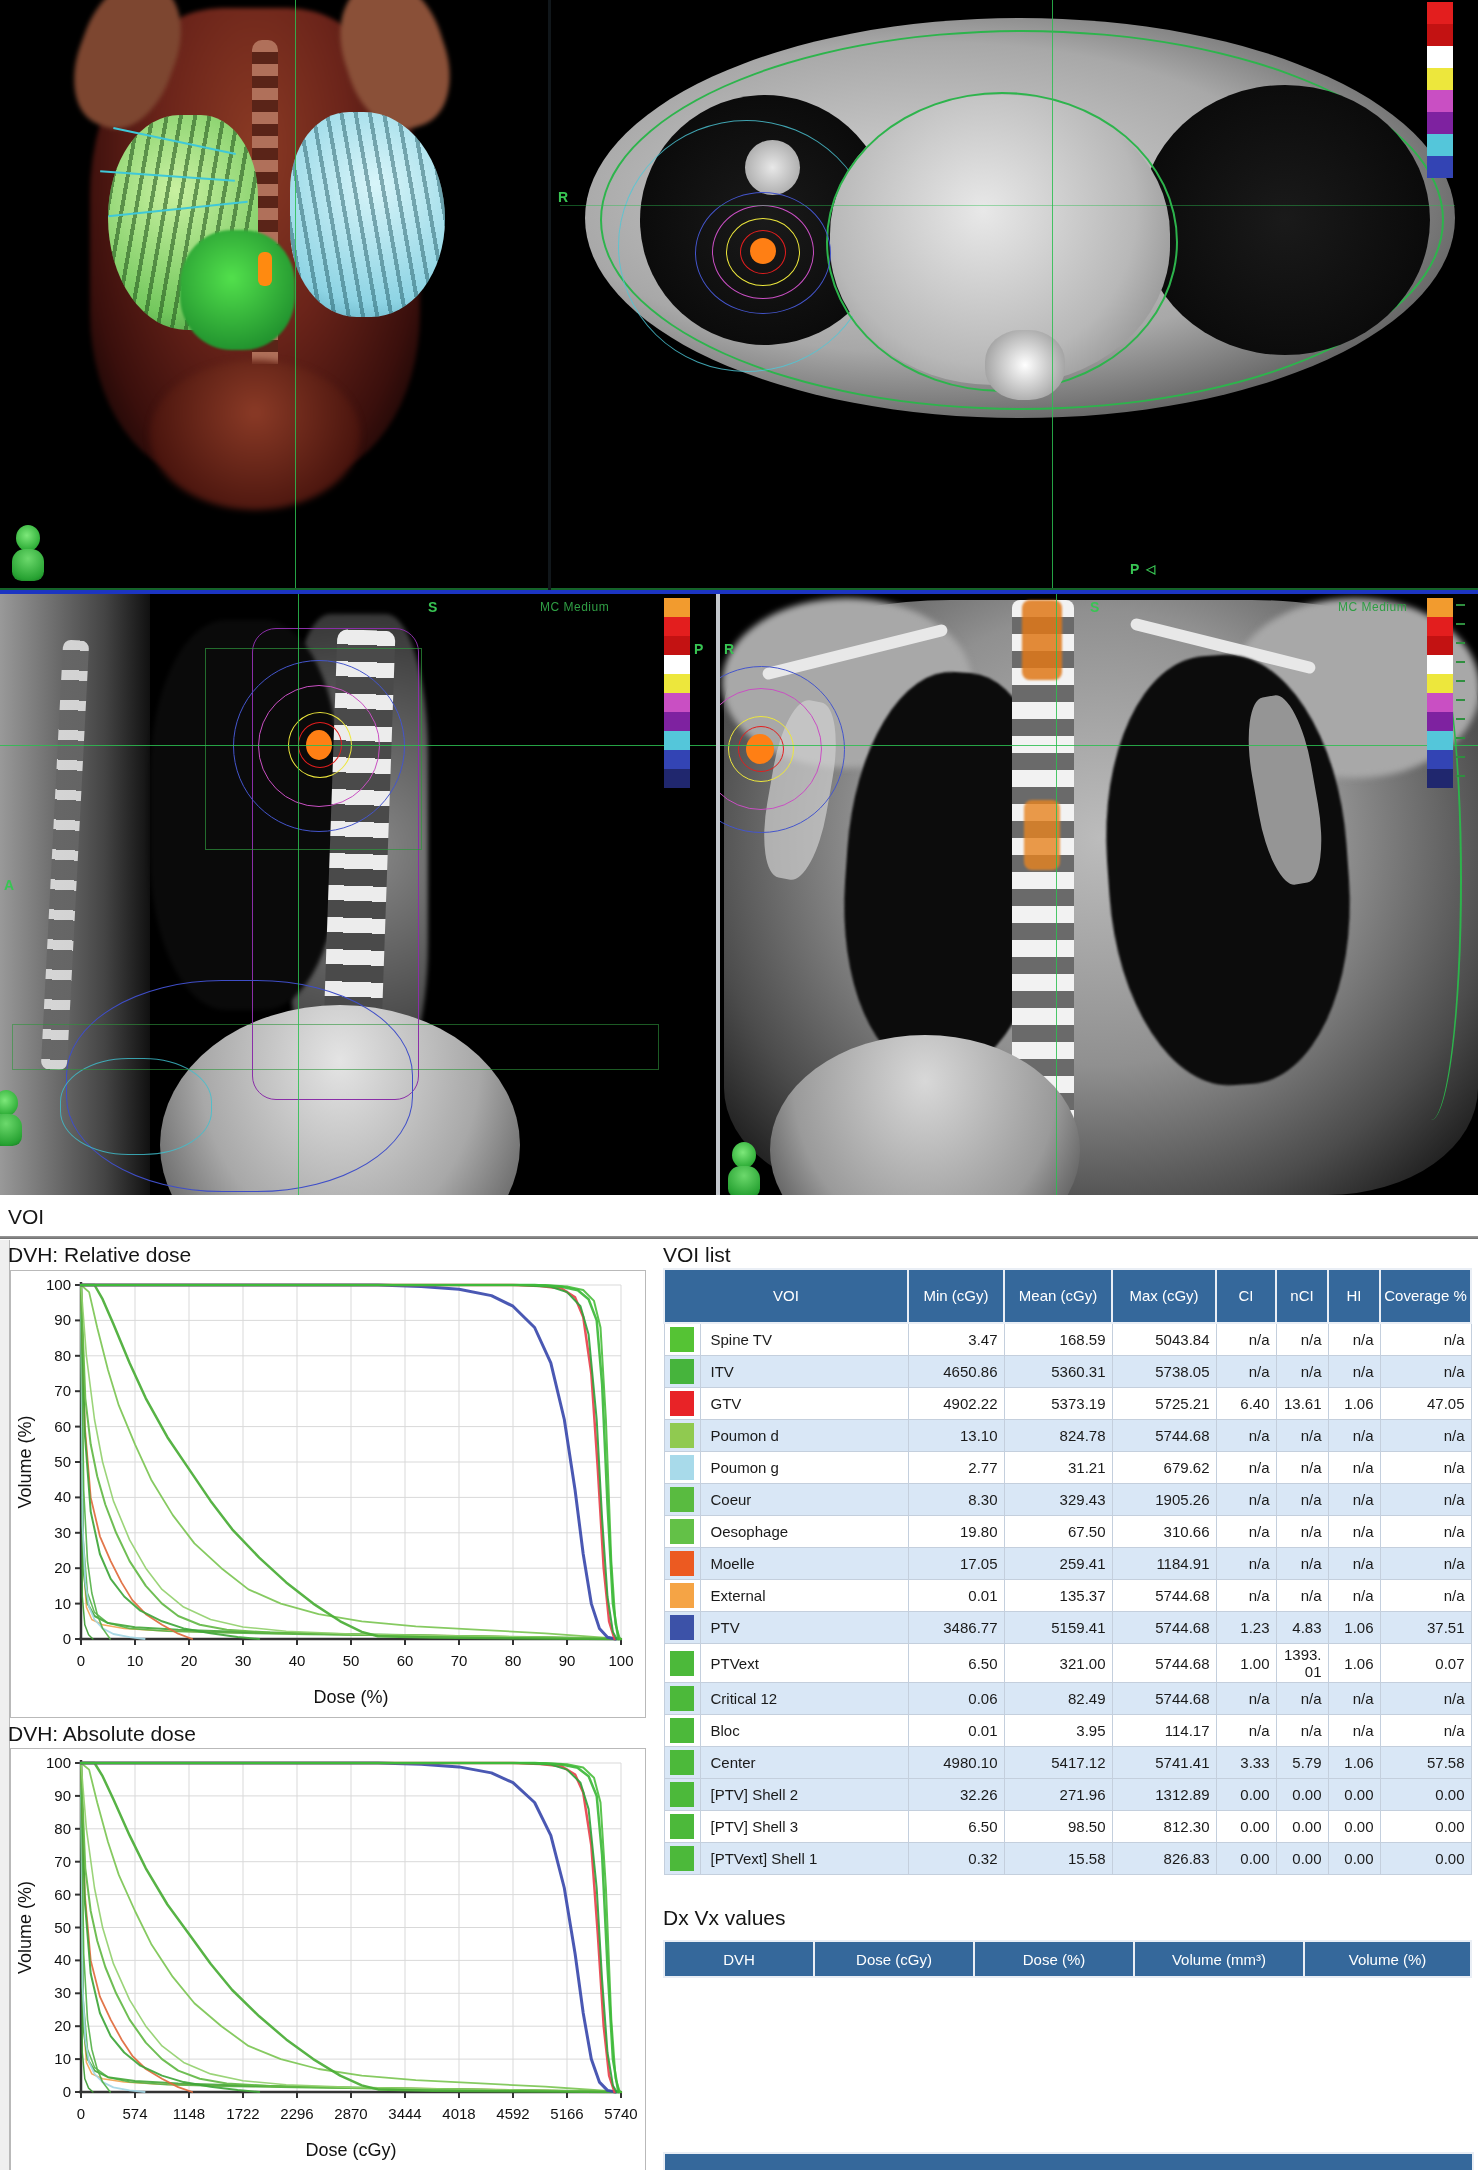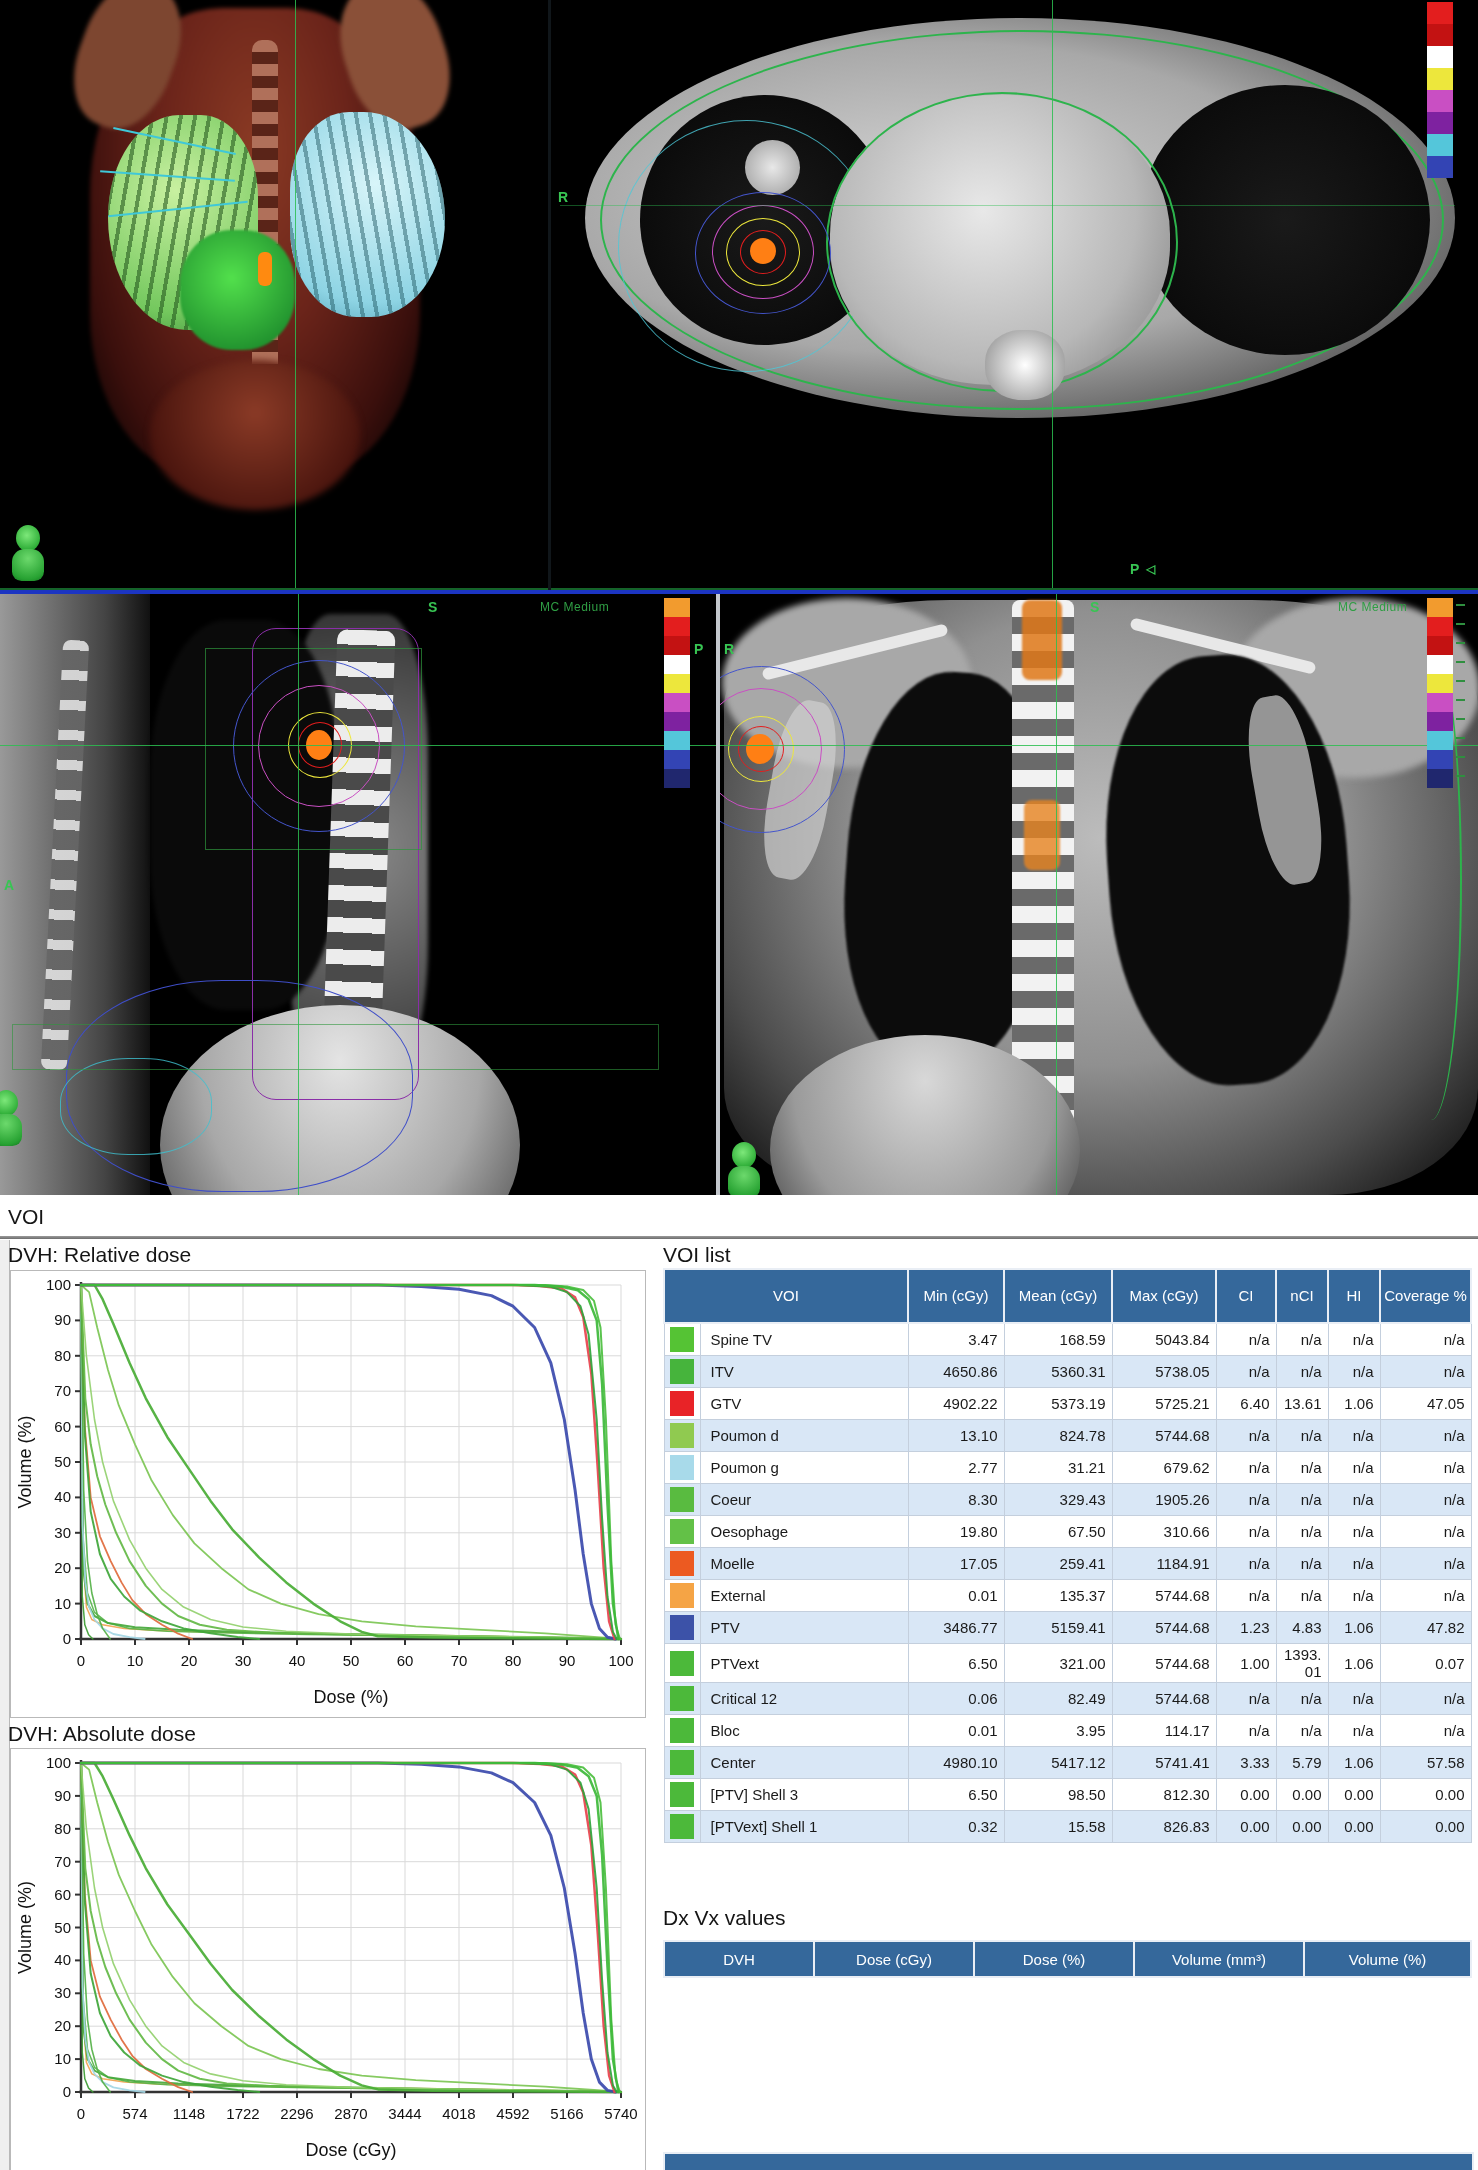--- a/index.html
+++ b/index.html
@@ -536,21 +536,21 @@
         </tr>
         <tr class="alt">
           <td class="sw"><span class="box" style="background: rgb(60, 82, 168);"></span></td>
           <td class="name">PTV</td>
           <td class="num">3486.77</td>
           <td class="num">5159.41</td>
           <td class="num">5744.68</td>
           <td class="num">1.23</td>
           <td class="num">4.83</td>
           <td class="num">1.06</td>
-          <td class="num">47.82</td>
+          <td class="num">37.51</td>
         </tr>
         <tr>
           <td class="sw"><span class="box" style="background: rgb(76, 185, 58);"></span></td>
           <td class="name">PTVext</td>
           <td class="num">6.50</td>
           <td class="num">321.00</td>
           <td class="num">5744.68</td>
           <td class="num">1.00</td>
           <td class="num">1393.01</td>
           <td class="num">1.06</td>
@@ -581,20 +581,31 @@
         <tr class="alt">
           <td class="sw"><span class="box" style="background: rgb(76, 185, 58);"></span></td>
           <td class="name">Center</td>
           <td class="num">4980.10</td>
           <td class="num">5417.12</td>
           <td class="num">5741.41</td>
           <td class="num">3.33</td>
           <td class="num">5.79</td>
           <td class="num">1.06</td>
           <td class="num">57.58</td>
+        </tr>
+        <tr class="alt">
+          <td class="sw"><span class="box" style="background: rgb(76, 185, 58);"></span></td>
+          <td class="name">[PTV] Shell 2</td>
+          <td class="num">32.26</td>
+          <td class="num">271.96</td>
+          <td class="num">1312.89</td>
+          <td class="num">0.00</td>
+          <td class="num">0.00</td>
+          <td class="num">0.00</td>
+          <td class="num">0.00</td>
         </tr>
         <tr>
           <td class="sw"><span class="box" style="background: rgb(76, 185, 58);"></span></td>
           <td class="name">[PTV] Shell 3</td>
           <td class="num">6.50</td>
           <td class="num">98.50</td>
           <td class="num">812.30</td>
           <td class="num">0.00</td>
           <td class="num">0.00</td>
           <td class="num">0.00</td>

